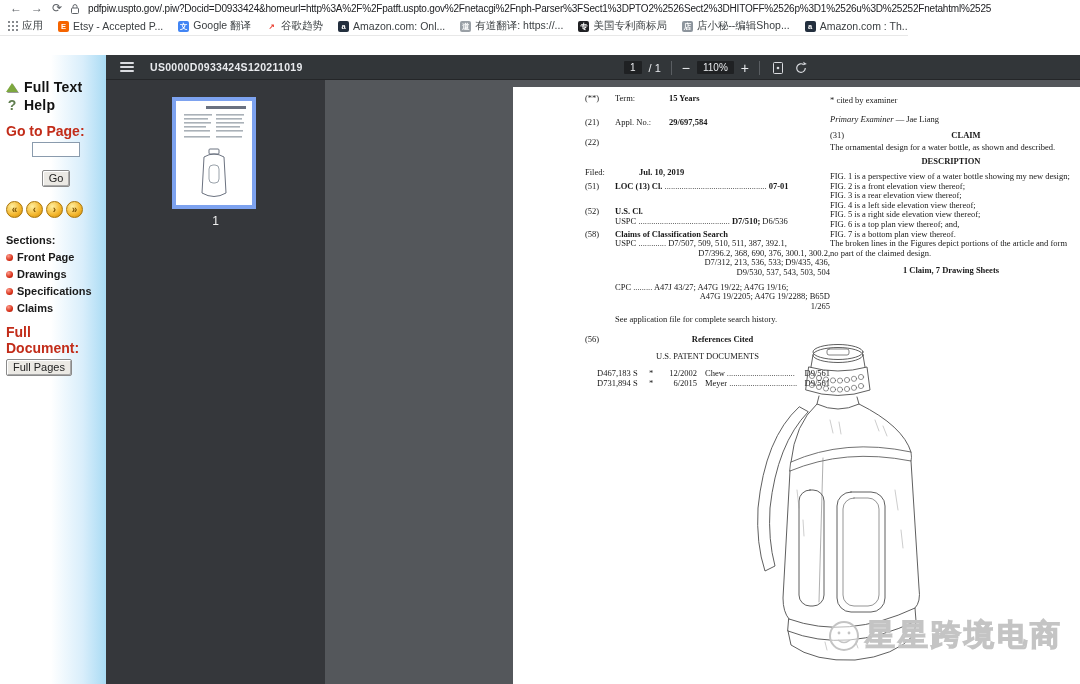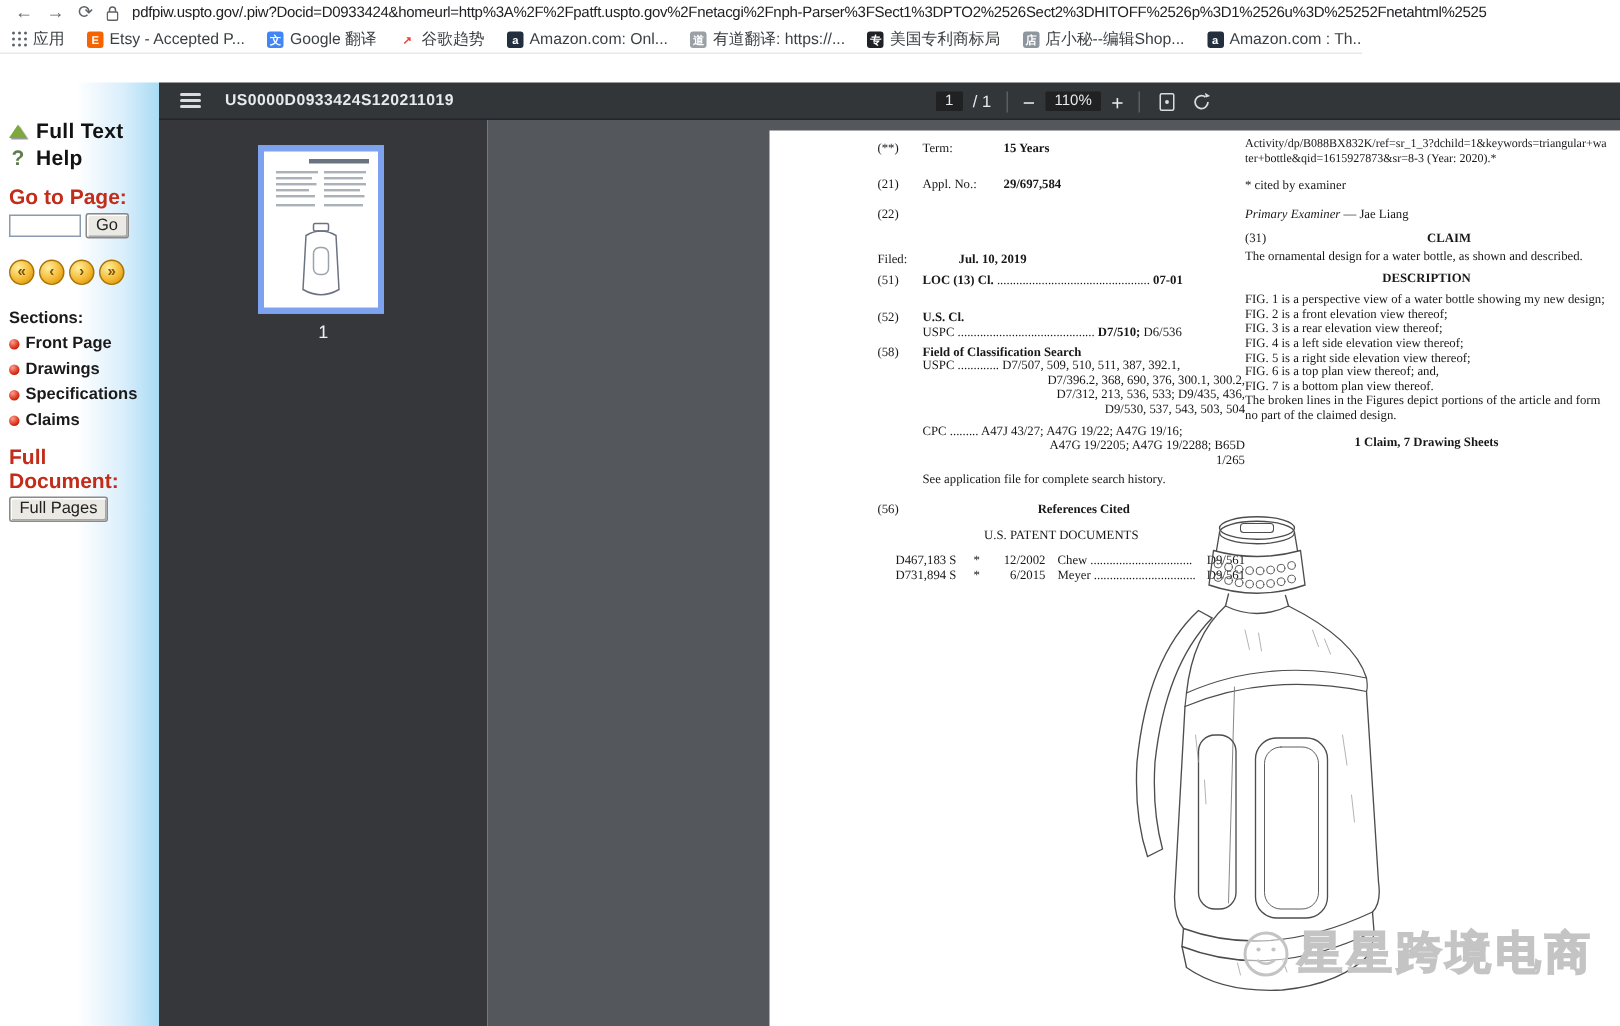--- a/index.html
+++ b/index.html
@@ -32,21 +32,21 @@
   
   #sidebar { left:0; top:55px; width:106px; height:629px;
              background:linear-gradient(to right, #ffffff 48%, #d9eefb 78%, #a9dbf4 100%);
              padding:24px 0 0 6px; }
   .sb-title-row { display:flex; align-items:center; gap:6px; margin-bottom:2px; cursor:pointer; }
   .tri-up { width:0; height:0; border-left:6px solid transparent; border-right:6px solid transparent;
             border-bottom:9px solid #7da83e; filter:drop-shadow(1px 1px 0 #9a9a9a); }
   .qmark { color:#5f7d4e; font-weight:bold; font-size:14px; width:12px; text-align:center; }
   .sb-big { font-size:14px; font-weight:bold; color:#121212; letter-spacing:0.2px; }
   .sb-red { color:#c22c19; font-weight:bold; font-size:14px; margin-top:10px; }
-  .goto-row { display:flex; align-items:center; gap:3px; margin-top:3px; }
+  .goto-row { display:flex; align-items:center; gap:13px; margin-top:3px;flex-direction:column; }
   #goto-input { width:48px; height:15px; border:1px solid #8a9bad; background:#fff; font-size:10px; }
   .btn3d { background:#ebe9e4; border:1px solid #8a8a8a; border-radius:2px; font-size:11px;
            color:#222; padding:0 6px; height:17px; line-height:15px; cursor:pointer;
            box-shadow:inset 1px 1px 0 #ffffff, inset -1px -1px 0 #a8a8a8; font-family:"Liberation Sans",sans-serif; }
   .gold-row { display:flex; gap:3px; margin-top:14px; }
   .gold-btn { width:17px; height:17px; border-radius:50%; border:1px solid #a87408;
               background:radial-gradient(circle at 35% 30%, #ffef9f, #f3b52c 60%, #c8860a);
               color:#7d5404; font-size:10px; font-weight:bold; text-align:center; line-height:15px; cursor:pointer; }
   .sb-black { color:#1a1a1a; font-weight:bold; font-size:11px; margin-top:16px; }
   .sec-item { display:flex; align-items:center; gap:4px; margin-top:5px; cursor:pointer; }
@@ -285,21 +285,21 @@
       <span class="fcode">(51)</span>
       <span><span class="bold">LOC (13) Cl.</span> <span>................................................</span> <span class="bold">07-01</span></span>
     </div>
     <div class="frow" style="margin-top:16px;">
       <span class="fcode">(52)</span>
       <span class="bold">U.S. Cl.</span>
     </div>
     <div class="ind"><span>USPC</span> <span>...........................................</span> <span class="bold">D7/510;</span><span> D6/536</span></div>
     <div class="frow" style="margin-top:3px;">
       <span class="fcode">(58)</span>
-      <span class="bold">Field of Classification Search</span>
+      <span class="bold">Claims of Classification Search</span>
     </div>
     <div class="ind">USPC ............. D7/507, 509, 510, 511, 387, 392.1,</div>
     <div class="rt">D7/396.2, 368, 690, 376, 300.1, 300.2,</div>
     <div class="rt">D7/312, 213, 536, 533; D9/435, 436,</div>
     <div class="rt">D9/530, 537, 543, 503, 504</div>
     <div class="ind" style="margin-top:5px;">CPC ......... A47J 43/27; A47G 19/22; A47G 19/16;</div>
     <div class="rt">A47G 19/2205; A47G 19/2288; B65D</div>
     <div class="rt">1/265</div>
     <div class="ind" style="margin-top:4px;">See application file for complete search history.</div>
     <div class="frow" style="margin-top:10px;">
@@ -319,21 +319,20 @@
       <span class="rnum">D731,894 S</span>
       <span class="rstar">*</span>
       <span class="rdate">6/2015</span>
       <span class="rname">Meyer</span>
       <span class="rdots">................................</span>
       <span class="rcls">D9/561</span>
     </div>
   </div>
 
   <div id="right-col" class="pcol">
-    <div class="breakall" style="margin-top:4px; font-size:8px;">Activity/dp/B088BX832K/ref=sr_1_3?dchild=1&amp;keywords=triangular+water+bottle&amp;qid=1615927873&amp;sr=8-3 (Year: 2020).*</div>
     <div style="margin-top:9px;">* cited by examiner</div>
     <div style="margin-top:9px;"><span class="ital">Primary Examiner</span> <span>— Jae Liang</span></div>
     <div class="frow" style="margin-top:7px;">
       <span class="fcode">(31)</span>
       <span class="bold ctr" style="flex:1;">CLAIM</span>
     </div>
     <div style="margin-top:2px; text-align:justify;">The ornamental design for a water bottle, as shown and described.</div>
     <div class="bold ctr" style="margin-top:5px;">DESCRIPTION</div>
     <div style="margin-top:5px;">
       <div>FIG. 1 is a perspective view of a water bottle showing my new design;</div>

